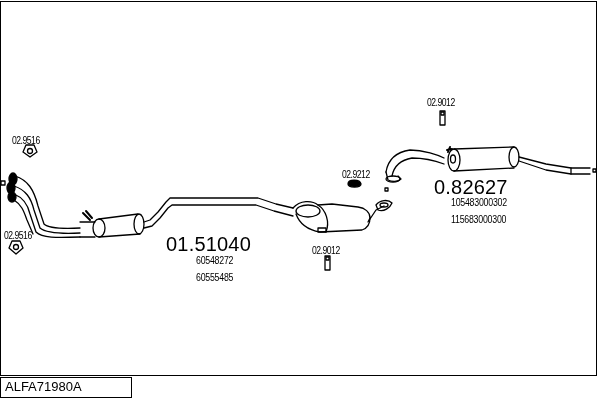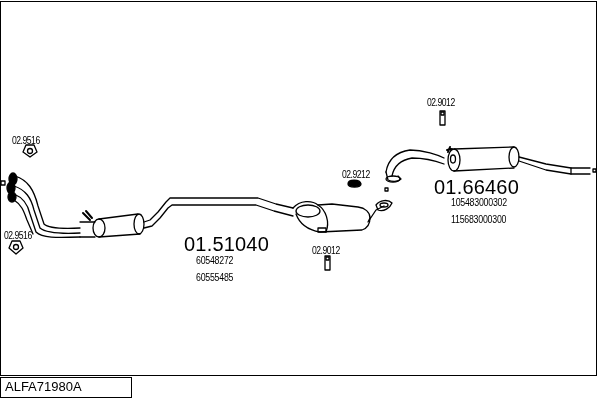--- a/index.html
+++ b/index.html
@@ -90,21 +90,21 @@
     </g>
   </g>
 </svg>
 
 <div class="t code-small" style="left:12px; top:134px;">02.9516</div>
 <div class="t code-small" style="left:4px; top:229px;">02.9516</div>
 <div class="t code-small" style="left:342px; top:168px;">02.9212</div>
 <div class="t code-small" style="left:312px; top:244px;">02.9012</div>
 <div class="t code-small" style="left:427px; top:96px;">02.9012</div>
 
-<div class="t part-big" style="left:184px; top:233px;">01.51040</div>
+<div class="t part-big" style="left:166px; top:233px;">01.51040</div>
 <div class="t ref" style="left:196px; top:254px;">60548272</div>
 <div class="t ref" style="left:196px; top:271px;">60555485</div>
 
-<div class="t part-big" style="left:434px; top:176px;">01.66460</div>
+<div class="t part-big" style="left:434px; top:176px;">0.82627</div>
 <div class="t ref" style="left:451px; top:196px;">105483000302</div>
 <div class="t ref" style="left:451px; top:213px;">115683000300</div>
 
 <div class="label-box">ALFA71980A</div>
 
 </body></html>

